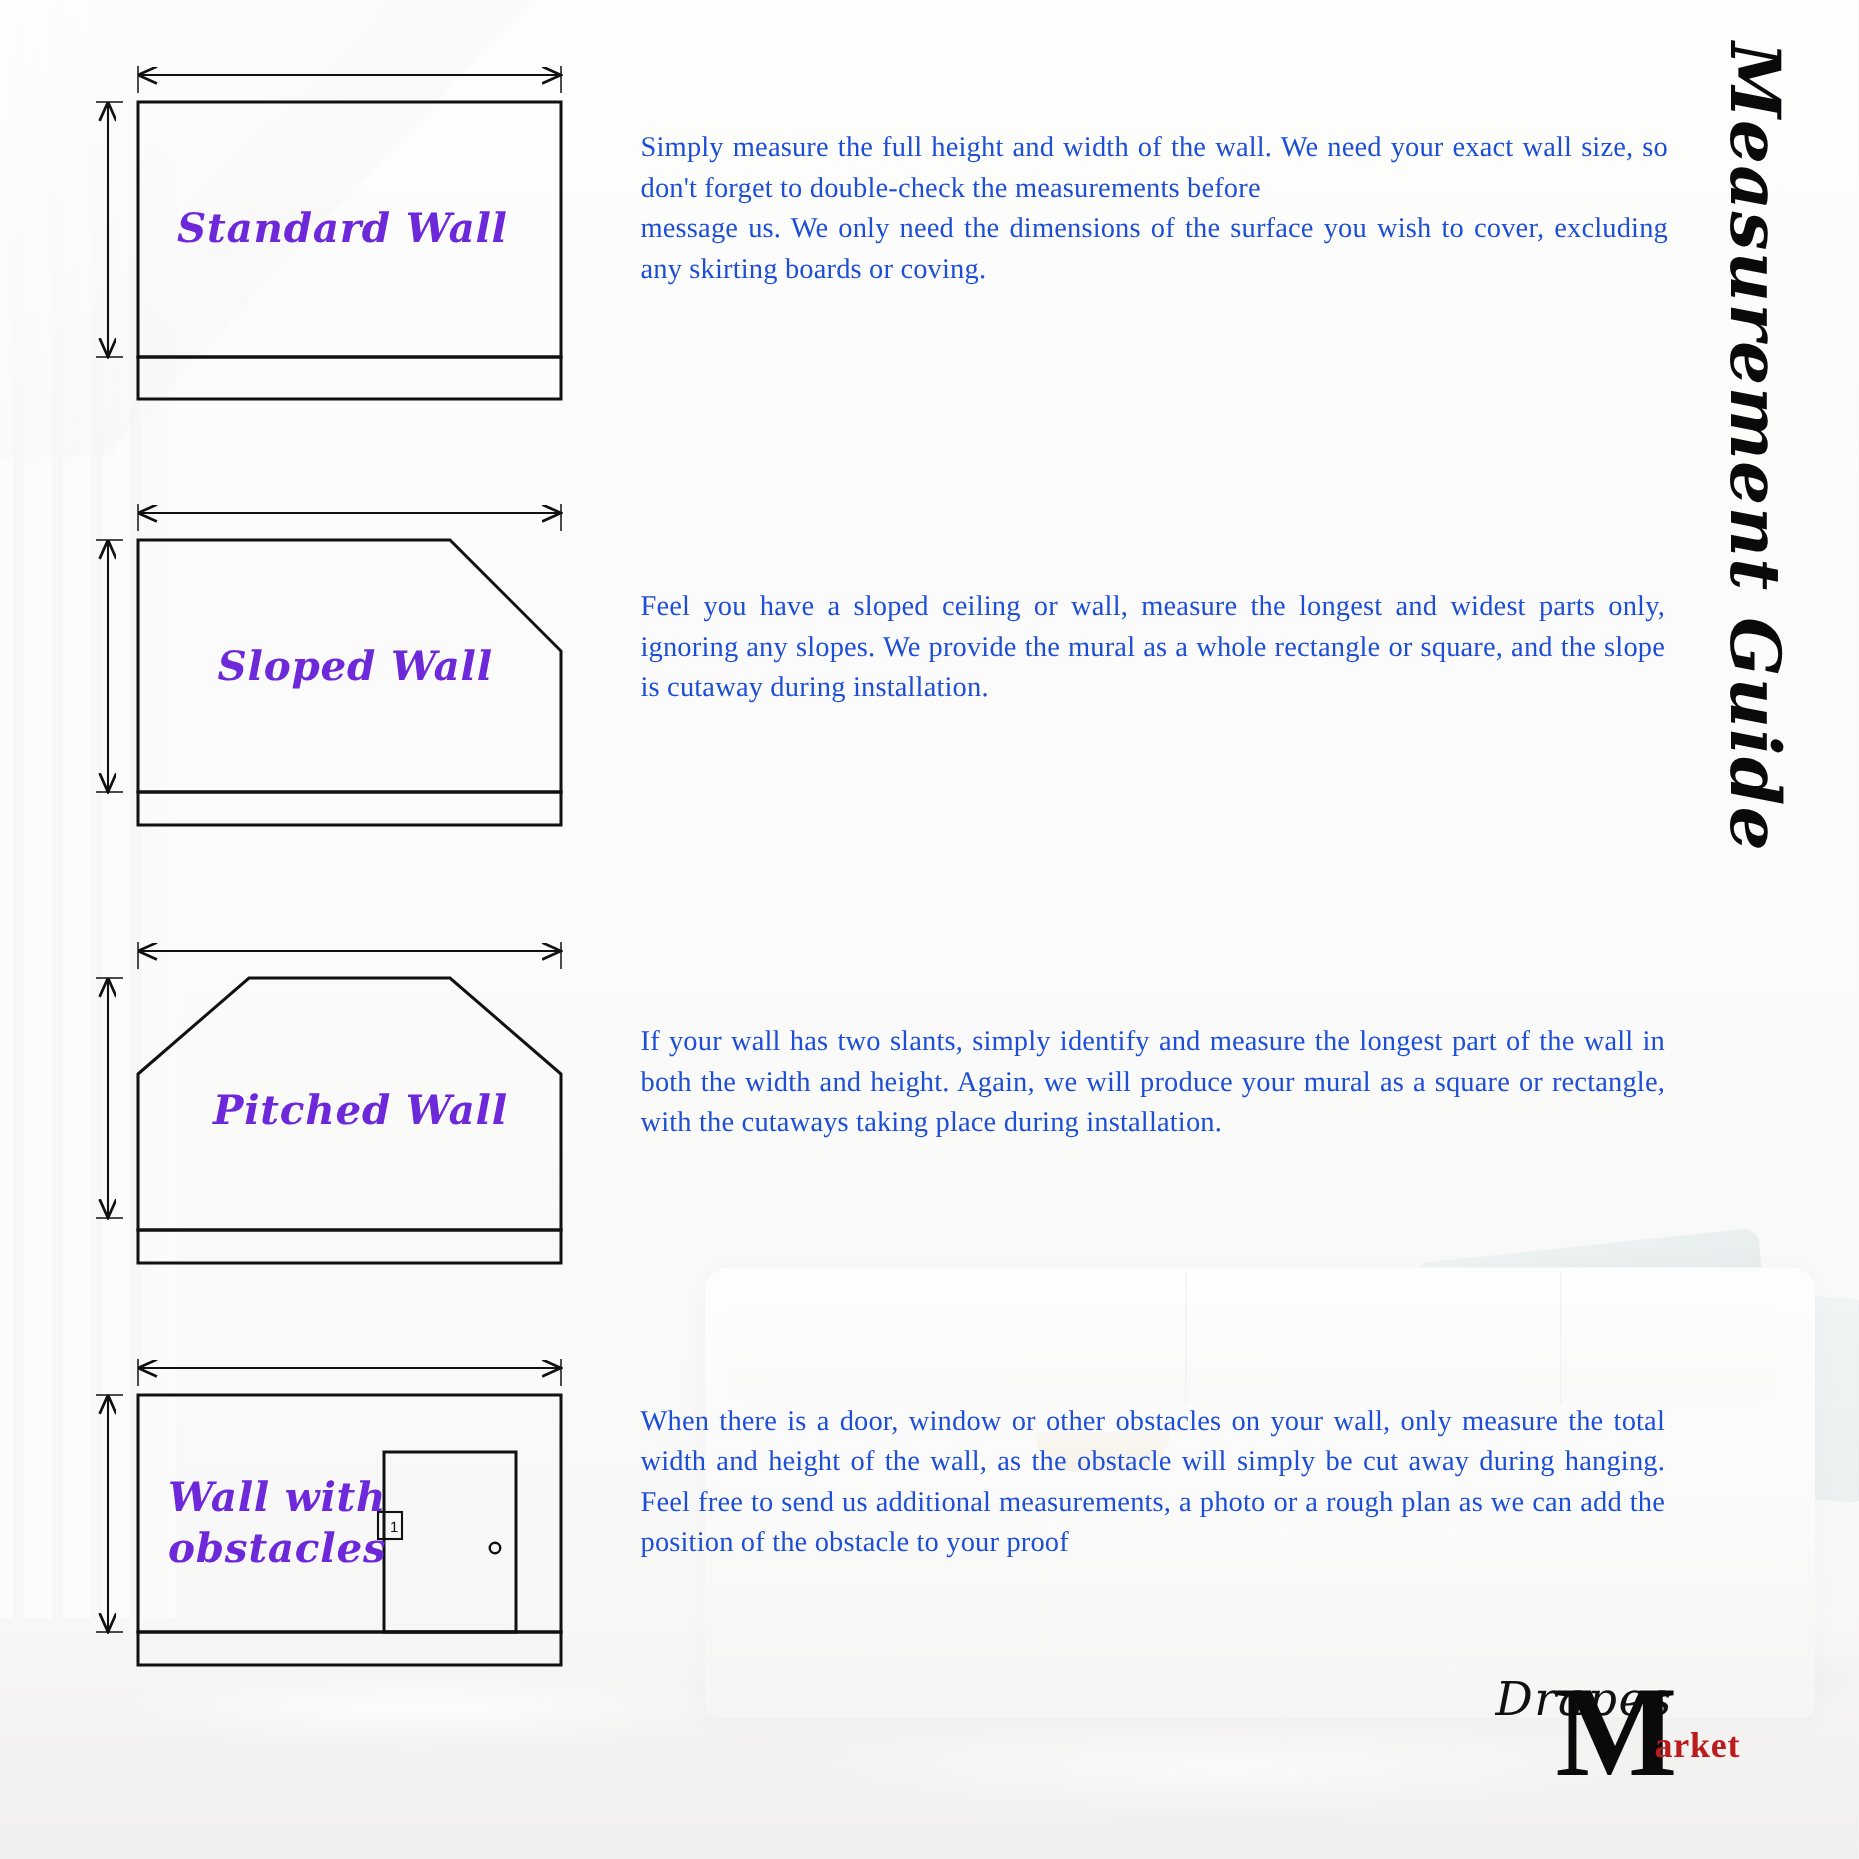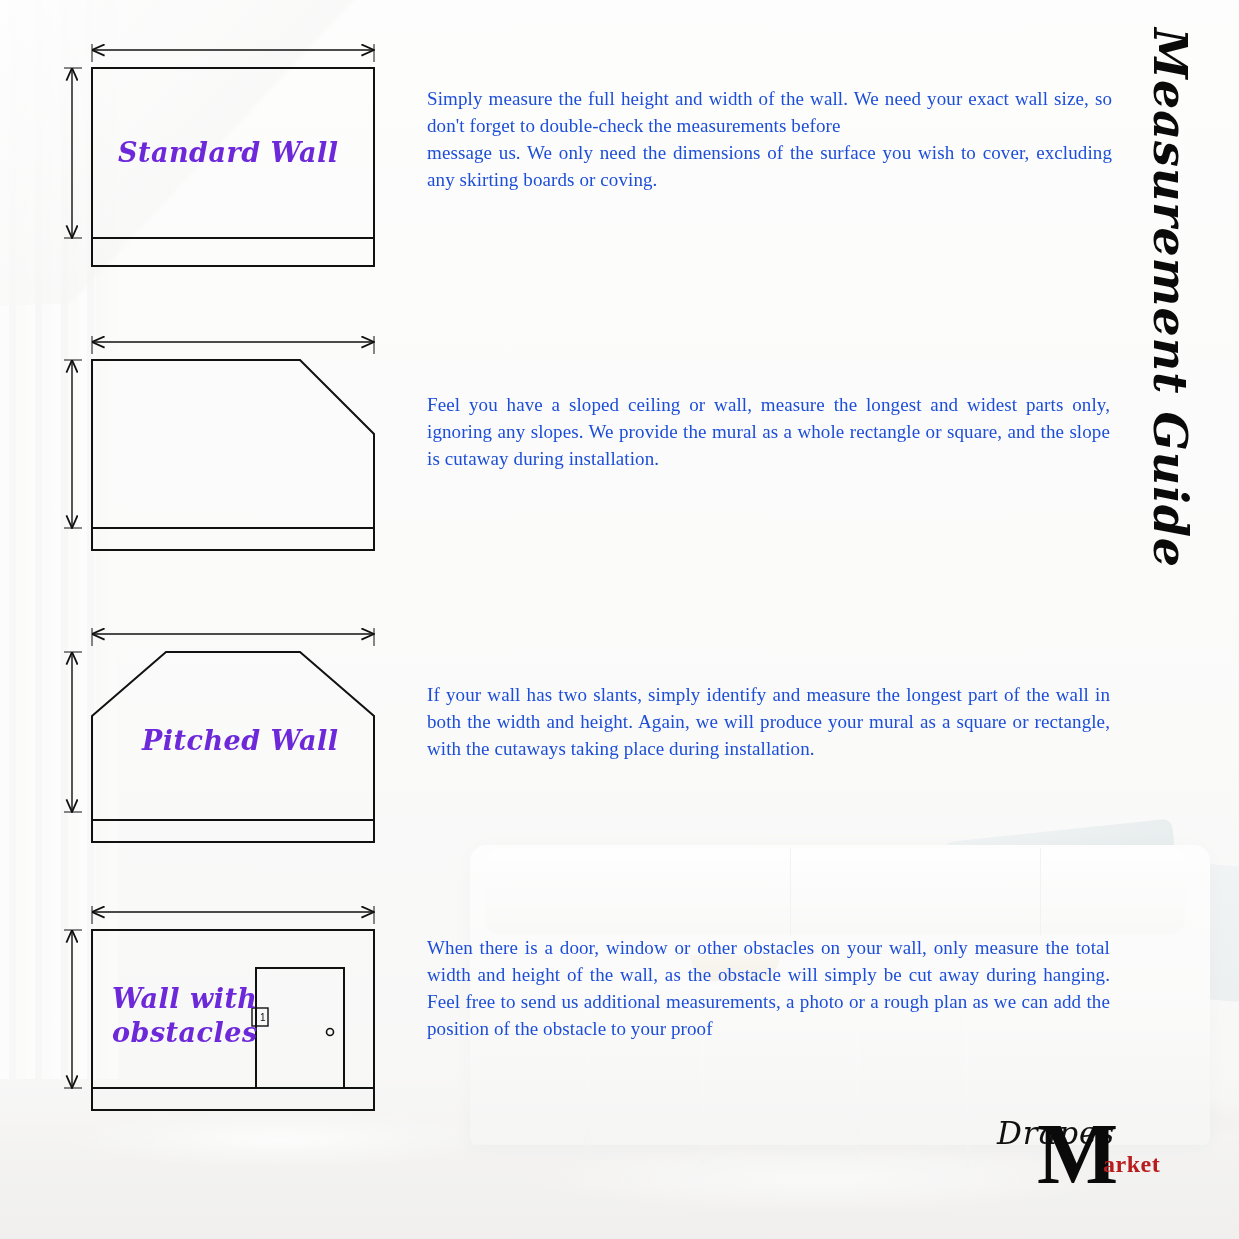--- a/index.html
+++ b/index.html
@@ -303,20 +303,21 @@
       <g>
         <rect x="256" y="968" width="88" height="120" fill="none" stroke="#111" stroke-width="2"></rect>
         <circle cx="330" cy="1032" r="3.5" fill="none" stroke="#111" stroke-width="1.6"></circle>
         <rect x="252" y="1008" width="16" height="18" fill="none" stroke="#111" stroke-width="1.4"></rect>
         <text x="260" y="1021" font-family="Liberation Sans, sans-serif" font-size="10" fill="#111">1</text>
       </g>
     </g>
   </svg>
 
   <div class="label-script" style="left:118px; top:136px;">Standard Wall</div>
+  <div class="label-script" style="left:145px; top:428px;">Sloped Wall</div>
   <div class="label-script" style="left:142px; top:724px;">Pitched Wall</div>
   <div class="label-script" style="left:112px; top:982px;">Wall with
 obstacles</div>
 
   <div class="para" style="left:427px; top:86px; width:685px; white-space:pre-line;">Simply measure the full height and width of the wall. We need your exact wall size, so don't forget to double-check the measurements before
 message us. We only need the dimensions of the surface you wish to cover, excluding any skirting boards or coving.</div>
 
   <div class="para" style="left:427px; top:392px; width:683px;">Feel you have a sloped ceiling or wall, measure the longest and widest parts only, ignoring any slopes. We provide the mural as a whole rectangle or square, and the slope is cutaway during installation.</div>
 
   <div class="para" style="left:427px; top:935px; width:683px;">When there is a door, window or other obstacles on your wall, only measure the total width and height of the wall, as the obstacle will simply be cut away during hanging. Feel free to send us additional measurements, a photo or a rough plan as we can add the position of the obstacle to your proof</div>

